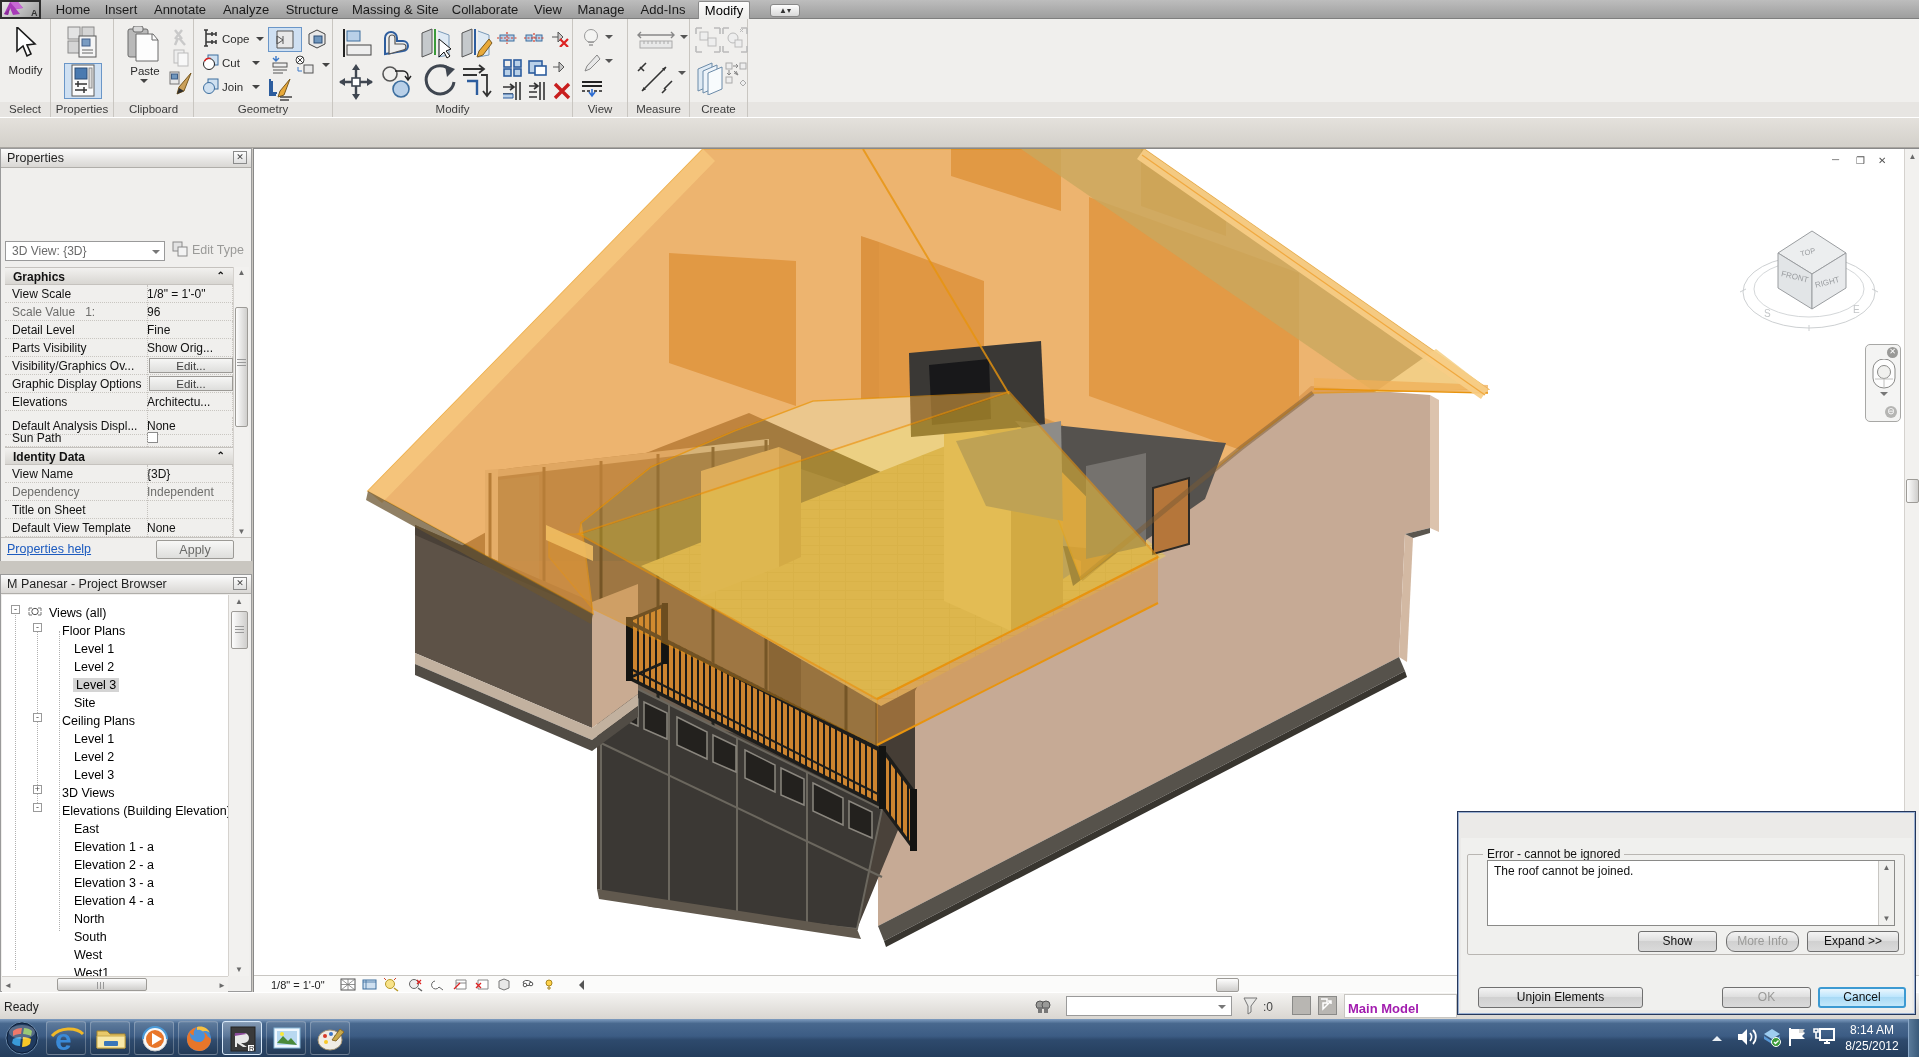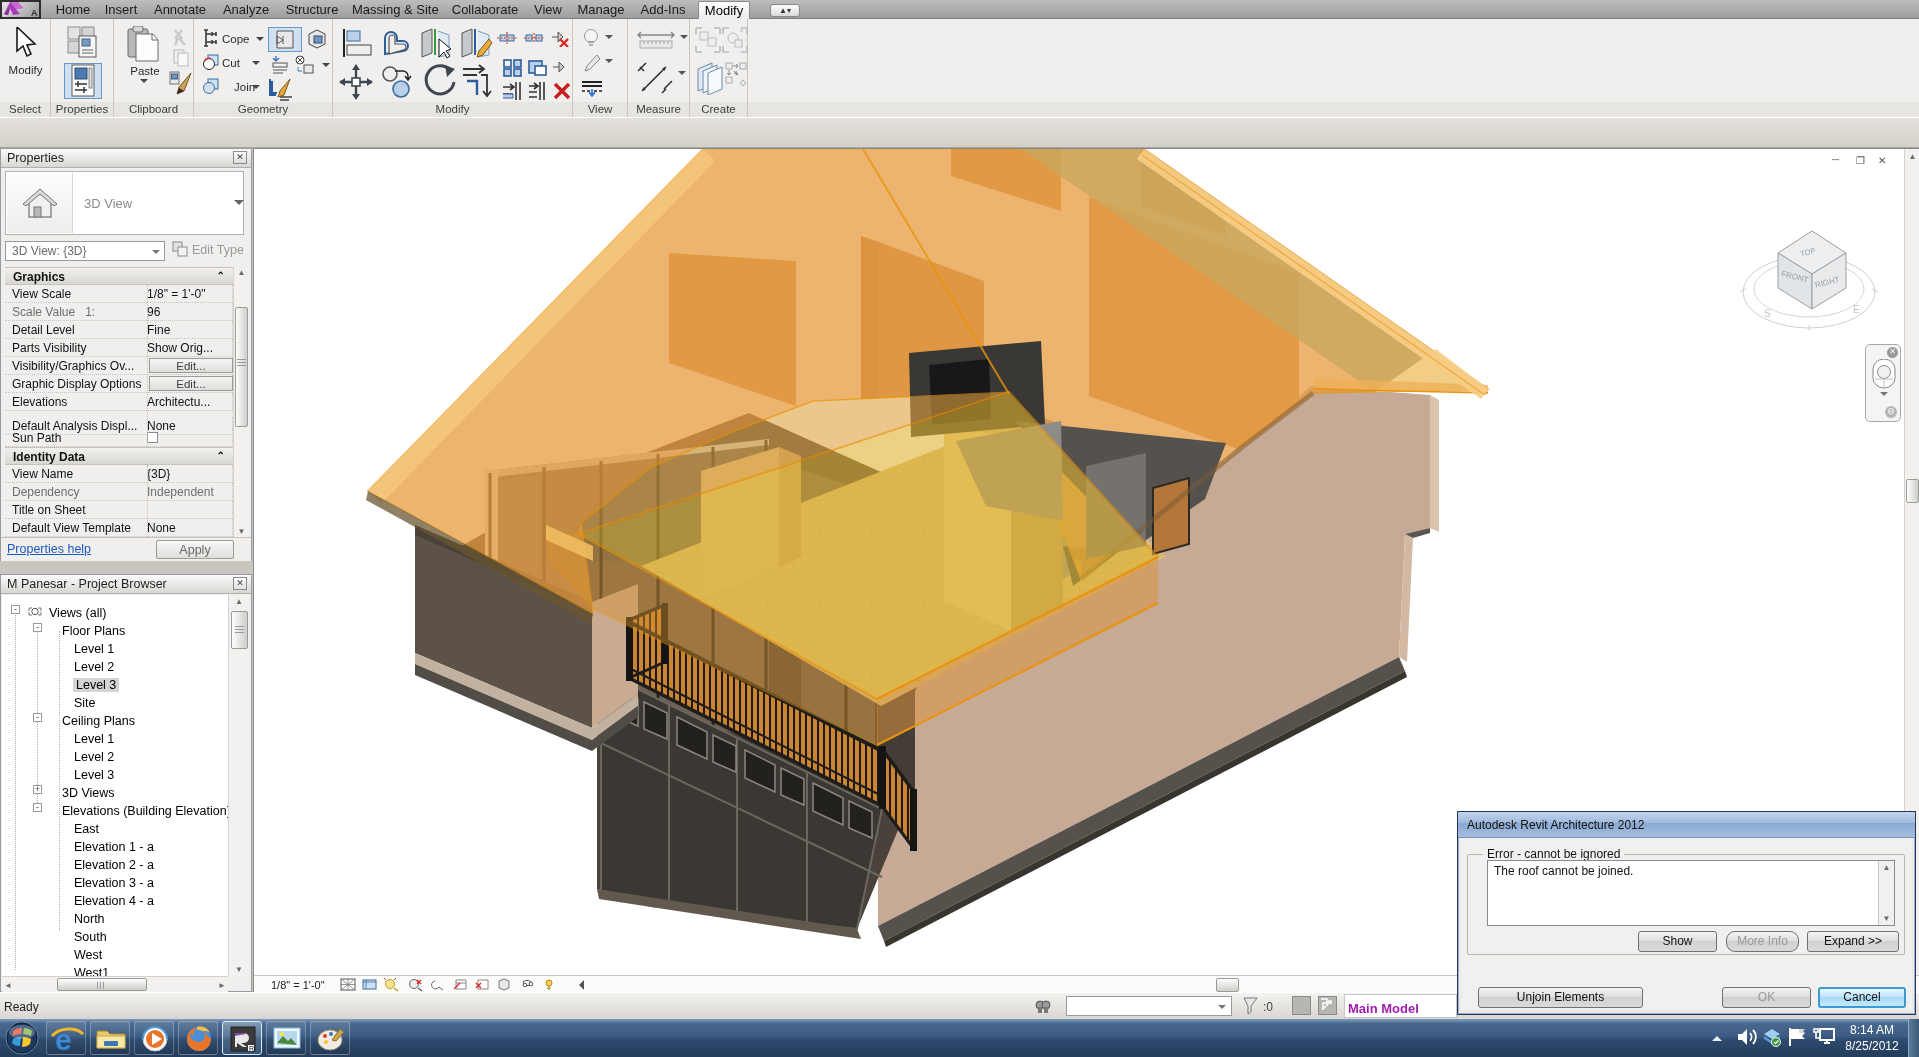--- a/index.html
+++ b/index.html
@@ -147,21 +147,21 @@
       <rect x="6" y="2" width="10" height="10" fill="#cfe0f0" stroke="#3d6e9e"></rect>
       <circle cx="7" cy="11" r="5.5" fill="#fff" stroke="#222"></circle>
       <path d="M2.5,8 a5.5,5.5 0 0 1 6,-2.5" stroke="#d22" fill="none" stroke-width="1.5"></path>
     </svg>
     <div class="abs ptext" style="left:28px;top:38px;">Cut</div>
     <div class="abs" style="left:58px;top:42px;width:0;height:0;border:4px solid transparent;border-top-color:#444;"></div>
     <svg class="abs" style="left:8px;top:58px;" width="18" height="18" viewBox="0 0 18 18">
       <rect x="6" y="2" width="10" height="10" fill="#cfe0f0" stroke="#3d6e9e"></rect>
       <circle cx="7" cy="11" r="5.5" fill="#cfe0f0" stroke="#3d6e9e"></circle>
     </svg>
-    <div class="abs ptext" style="left:40px;top:62px;">Join</div>
+    <div class="abs ptext" style="left:28px;top:62px;">Join</div>
     <div class="abs" style="left:58px;top:66px;width:0;height:0;border:4px solid transparent;border-top-color:#444;"></div>
     <div class="abs" style="left:74px;top:8px;width:34px;height:25px;border:1px solid #6a96c8;background:#cfe0f2;">
       <svg width="32" height="23" viewBox="0 0 32 23">
           <path d="M8,3 h16 v17 h-16 z M8,8 l6,4 -6,4 z" fill="#e8e8e8" stroke="#555"></path>
           <path d="M14,8 v8" stroke="#555"></path>
         </svg>
     </div>
     <svg class="abs" style="left:112px;top:9px;" width="22" height="22" viewBox="0 0 22 22">
       <path d="M3,6 L11,2 L19,6 L19,16 L11,20 L3,16 Z" fill="#e8e8e8" stroke="#444"></path>
       <rect x="8" y="8" width="8" height="7" fill="#6f96bd" stroke="#2d4d74"></rect>
@@ -328,31 +328,20 @@
   <div class="panel" style="left:748px;width:1171px;border-right:none;">
       <div class="plabel" style="background:#e7e5e2;"></div>
     </div>
 </div>
 <div id="optbar"></div>
 <div class="abs" style="left:0;top:148px;width:253px;height:871px;background:#c9c6c0;"></div>
 
 <div id="props" class="dockpanel" style="top:148px;height:413px;">
   <div class="ptitle">Properties<div class="closex">✕</div></div>
 
-  <div class="abs" style="left:4px;top:22px;width:239px;height:64px;background:#fff;border:1px solid #b5b2ad;">
-    <div class="abs" style="left:1px;top:1px;width:66px;height:60px;background:linear-gradient(#fefefe,#ececea);border-right:1px solid #d8d8d8;">
-      <svg style="position:absolute;left:14px;top:12px;" width="38" height="36" viewBox="0 0 38 36">
-        <polygon points="5,18 19,6 33,18 30,18 30,32 8,32 8,18" fill="#f0f0ee" stroke="#8a8a8a" stroke-width="1.5"></polygon>
-        <polygon points="19,4 2,19 5,21 19,9 33,21 36,19" fill="#d8d8d6" stroke="#777" stroke-width="1"></polygon>
-        <rect x="13" y="22" width="7" height="10" fill="#b8b8b6" stroke="#777"></rect>
-      </svg>
-    </div>
-    <div class="abs" style="left:78px;top:24px;font-size:13px;color:#8a8a88;">3D View</div>
-    <div class="abs" style="left:228px;top:28px;width:0;height:0;border:5px solid transparent;border-top-color:#666;"></div>
-  </div>
 
   <div class="abs" style="left:4px;top:92px;width:160px;height:20px;background:#fff;border:1px solid #9a9a9a;font-size:12px;color:#6a6a6a;line-height:19px;padding-left:6px;">3D View: {3D}
     <div class="abs" style="right:4px;top:8px;width:0;height:0;border:4px solid transparent;border-top-color:#777;"></div>
   </div>
   <svg class="abs" style="left:171px;top:90px;" width="17" height="20" viewBox="0 0 17 20">
     <rect x="1" y="3" width="9" height="9" fill="#e3e3e3" stroke="#8a8a8a"></rect>
       <rect x="6" y="8" width="9" height="9" fill="#f3f3f3" stroke="#8a8a8a"></rect>
   </svg>
   <div class="abs" style="left:191px;top:94px;font-size:12.5px;color:#9a9a98;">Edit Type</div>
 
@@ -710,23 +699,20 @@
     <svg width="17" height="17" viewBox="0 0 17 17">
         <path d="M2,2 h6 v4 h-4 v6 l8,-8 m-3,0 h3 v3" stroke="#fff" fill="none" stroke-width="1.5"></path>
       </svg>
   </div>
   <div class="abs" style="left:1344px;top:1px;width:113px;height:24px;background:#fff;border:1px solid #c8c6c2;">
     <div class="abs" style="left:3px;top:6px;font-weight:bold;color:#a21caf;font-size:13px;">Main Model</div>
   </div>
 </div>
 
 <div id="dlg">
-  <div class="abs" style="left:0;top:0;width:457px;height:26px;background:linear-gradient(#c3d4ec,#9db8dc 45%,#8aa9d2 46%,#a6bede);border-bottom:1px solid #7a93b8;">
-    <div class="abs" style="left:9px;top:6px;font-size:12px;color:#111;">Autodesk Revit Architecture 2012</div>
-  </div>
   <div class="abs" style="left:3px;top:26px;width:451px;height:172px;background:#f0f0ee;">
 
     <div class="abs" style="left:6px;top:16px;width:438px;height:101px;border:1px solid #b9b6b2;border-radius:2px;"></div>
     <div class="abs" style="left:22px;top:9px;background:#f0f0ee;padding:0 4px;font-size:12px;color:#111;">Error - cannot be ignored</div>
 
     <div class="abs" style="left:26px;top:22px;width:408px;height:66px;background:#fff;border:1px solid #8a8a88;">
       <div class="abs" style="left:6px;top:3px;font-size:12px;color:#111;">The roof cannot be joined.</div>
       <div class="abs" style="right:0;top:0;width:16px;height:64px;background:#f0f0ee;border-left:1px solid #c8c6c2;">
         <div class="sbarrow" style="left:0;top:2px;width:15px;">▲</div>
         <div class="sbarrow" style="left:0;bottom:2px;width:15px;">▼</div>

